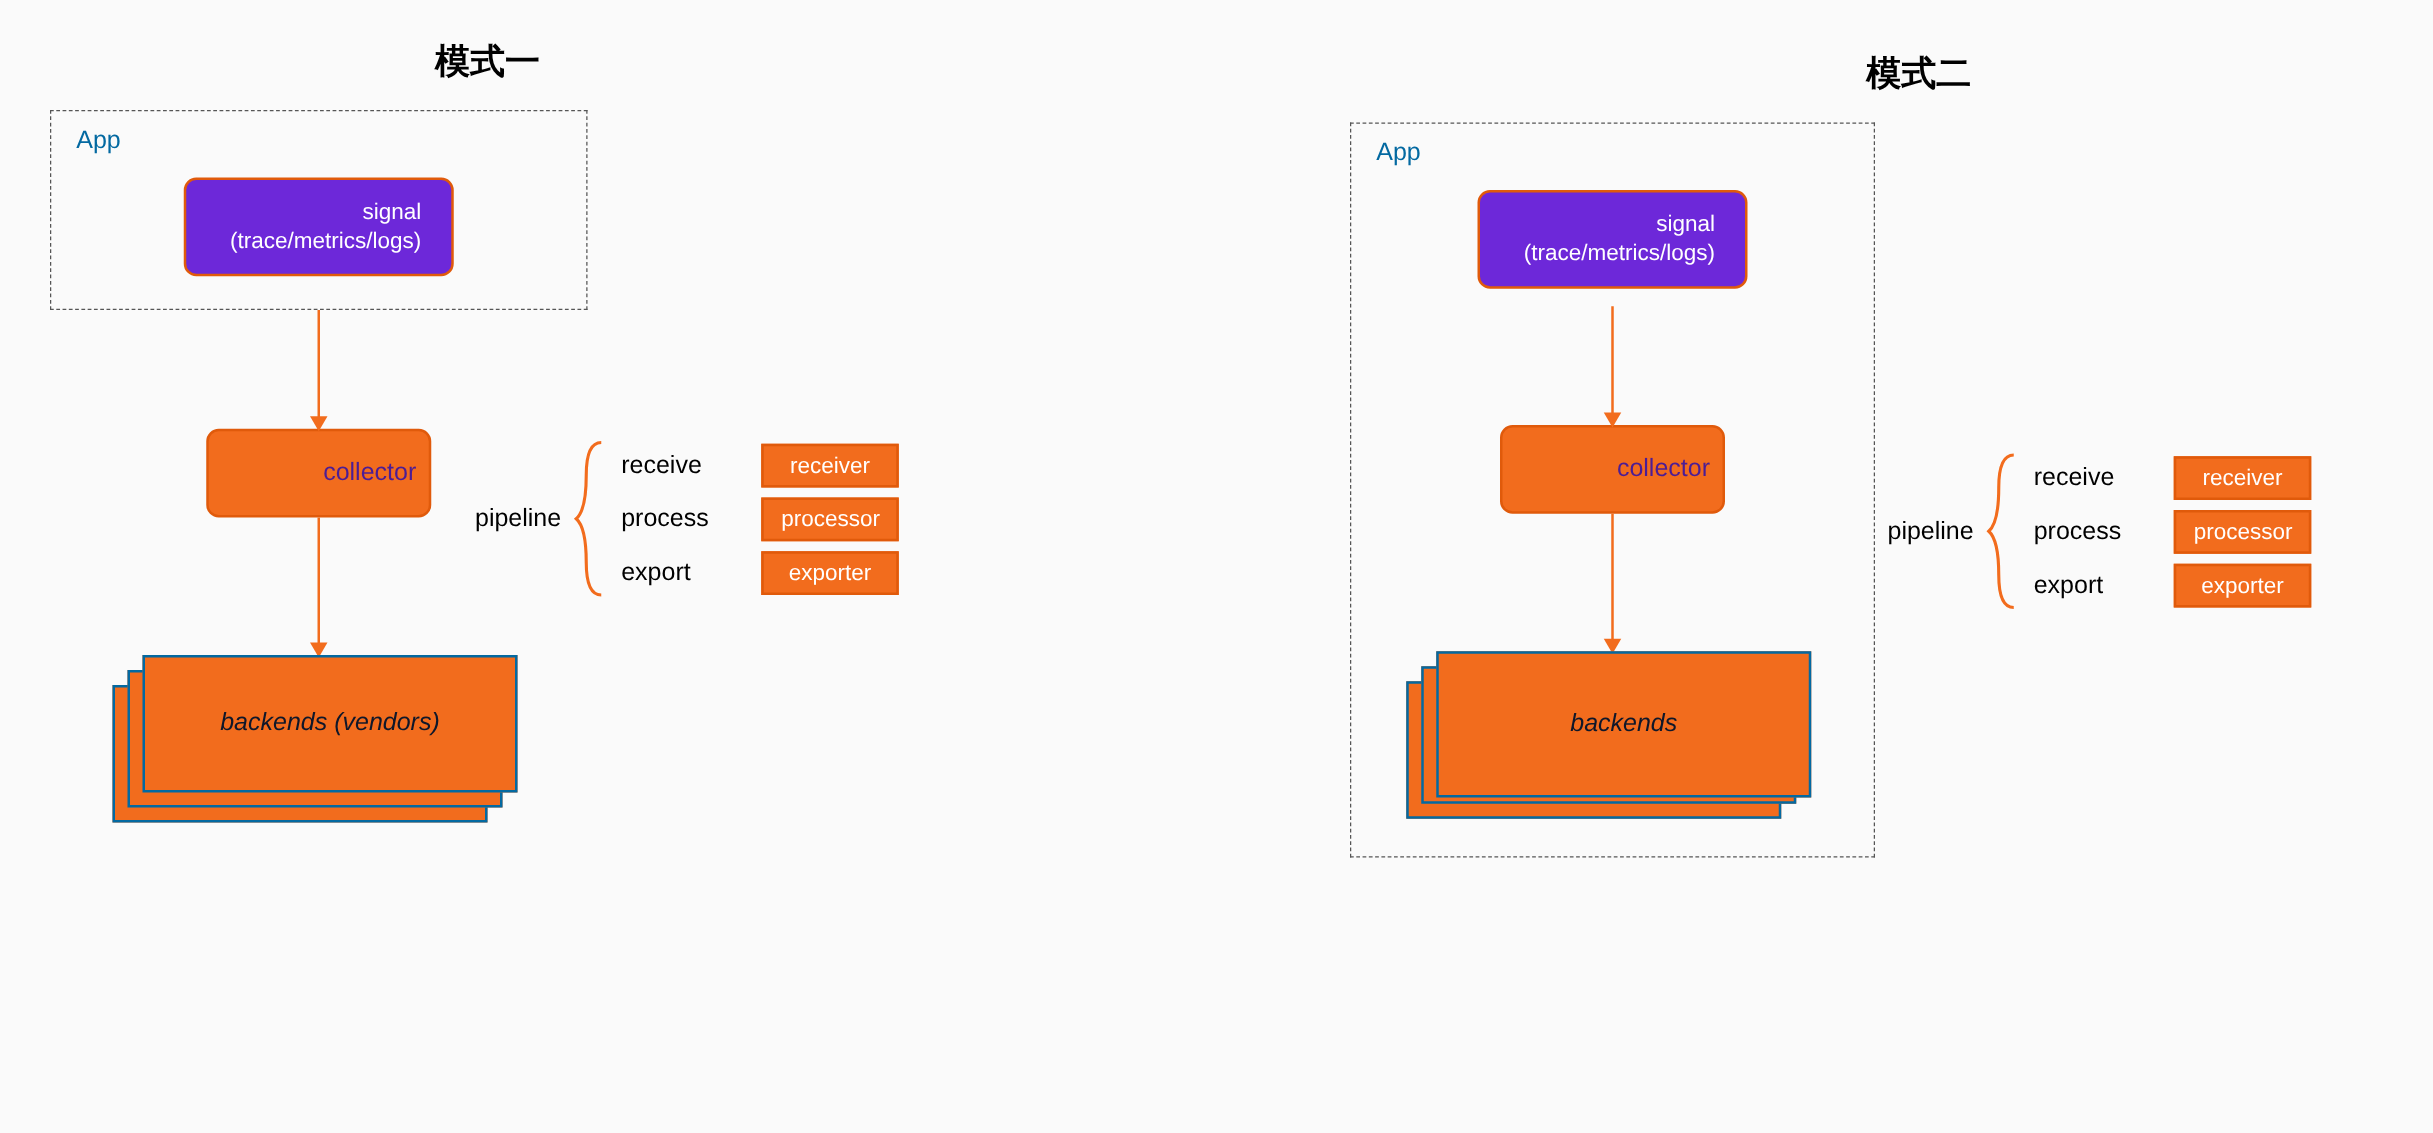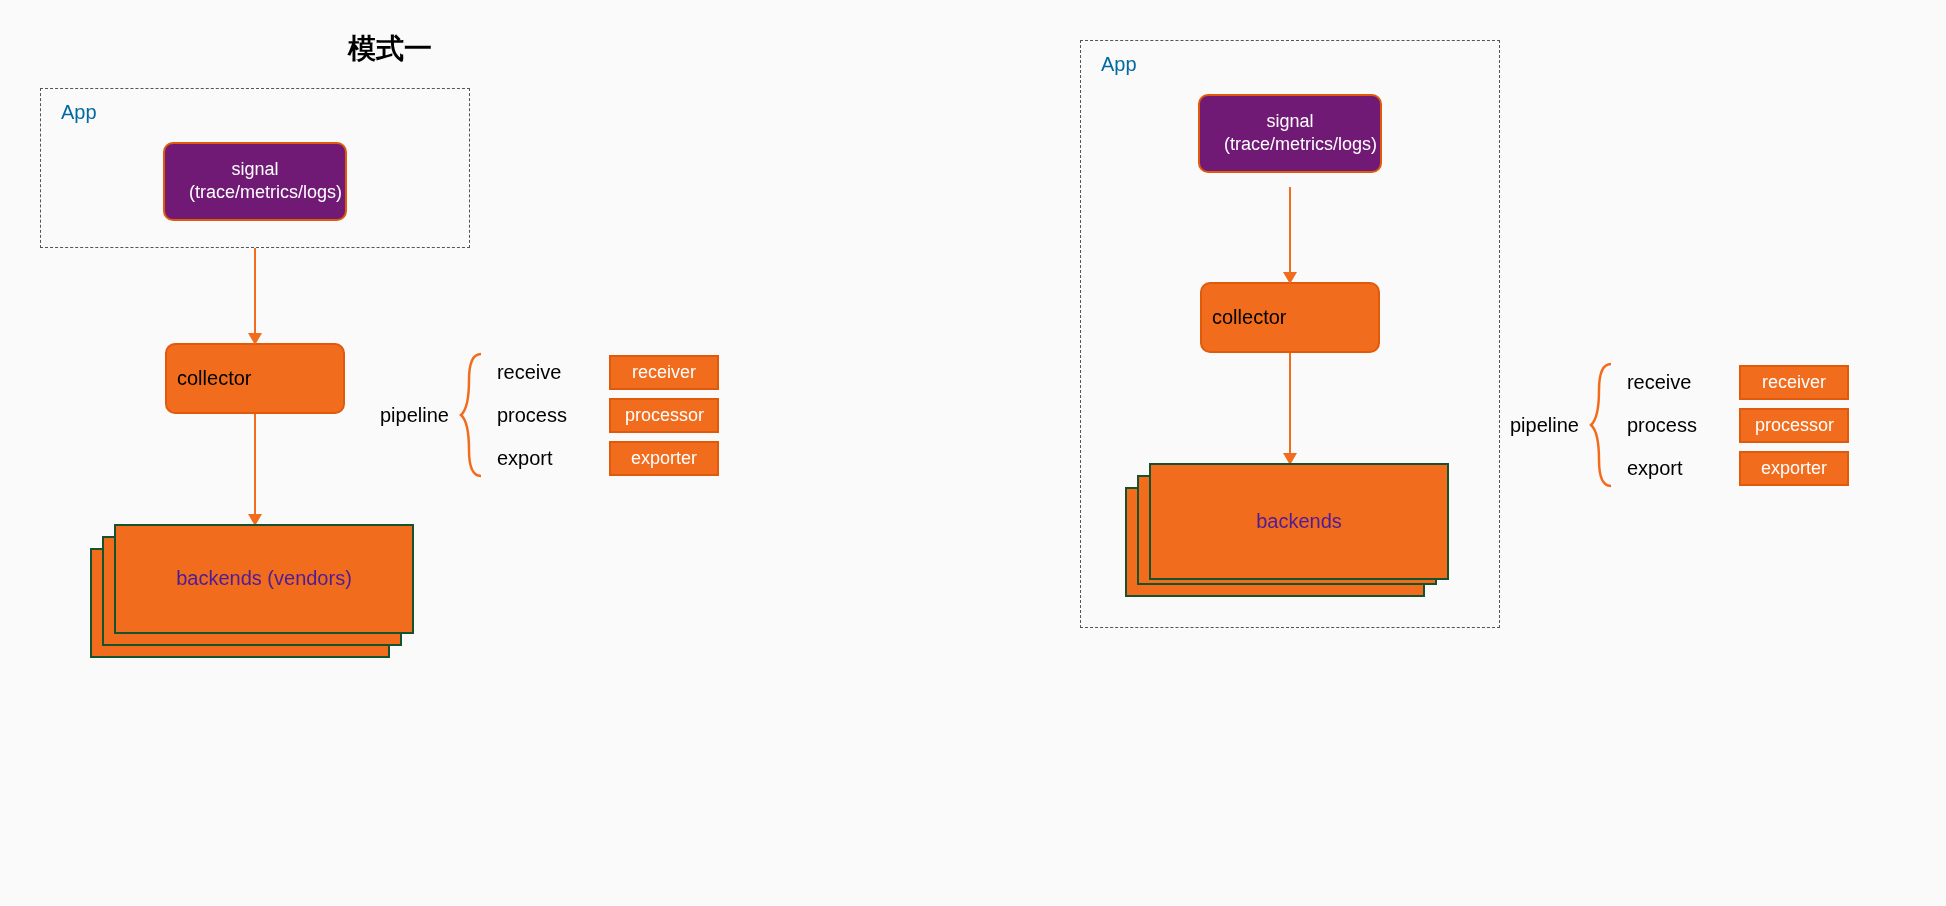--- a/index.html
+++ b/index.html
@@ -26,36 +26,36 @@
     border: 1.5px dashed #555;
     padding: 12px 16px;
     position: relative;
   }
   .app-label {
     font-size: 20px;
     color: #0369a1;
     margin: 0 0 18px 4px;
   }
   .signal-box {
-    background: #701a75;
+    background: #6d28d9;
     color: #fff;
     border-radius: 10px;
-    text-align: center;
+    text-align: right;
     font-size: 18px;
     padding: 14px 24px;
-    width: 184px;
+    width: 216px;
     margin: 0 auto 14px auto;
     line-height: 1.3;
     border: 2px solid #e05a0b;
   }
   .collector-box {
     background: #f26c1d;
-    color: #000000;
+    color: #4c1d95;
     border-radius: 10px;
-    text-align: left;
+    text-align: right;
     font-size: 20px;
     padding: 22px 10px;
     width: 180px;
     border: 2px solid #e05a0b;
   }
   .arrow-down {
     width: 2px;
     background: #f26c1d;
     margin: 0 auto;
     position: relative;
@@ -73,27 +73,28 @@
   }
   .backends-stack {
     position: relative;
     width: 330px;
     height: 140px;
     margin: 0 auto;
   }
   .backend-card {
     position: absolute;
     background: #f26c1d;
-    border: 2px solid #14532d;
-    color: #4c1d95;
+    border: 2px solid #0369a1;
+    color: #0f172a;
     font-size: 20px;
     text-align: center;
     display: flex;
     align-items: center;
     justify-content: center;
+    font-style: italic;
   }
   .pipeline-row {
     display: flex;
     align-items: center;
     gap: 10px;
     position: absolute;
   }
   .pipeline-label {
     font-size: 20px;
     color: #000;
@@ -177,20 +178,21 @@
       </div>
       <div class="stage-row">
         <span class="stage-verb">export</span>
         <span class="stage-chip">exporter</span>
       </div>
     </div>
   </div>
 </div>
 
 <div class="mode" style="left:1080px; top:40px; width:820px;">
+  <div class="mode-title" style="margin-left:90px;">模式二</div>
 
   <div class="app-box" style="width:420px; padding-bottom:24px;">
     <div class="app-label">App</div>
 
     <div class="center-col">
       <div class="signal-box">
         <div>signal</div>
         <div>(trace/metrics/logs)</div>
       </div>
       <div class="arrow-down" style="height:95px;"></div>

